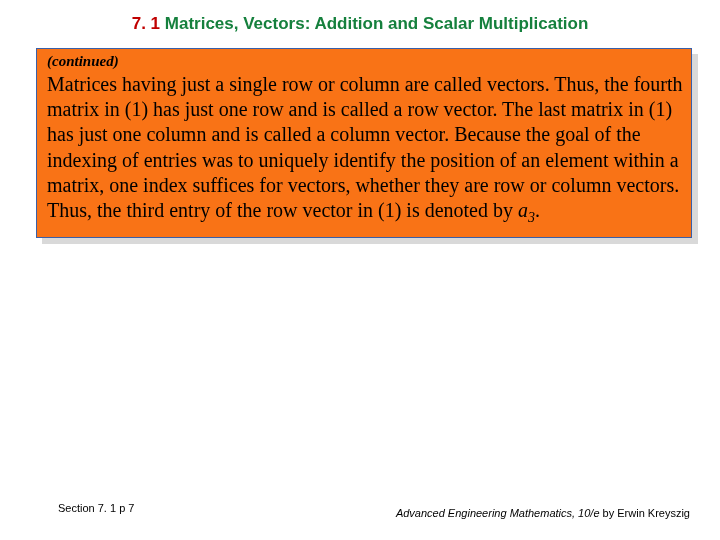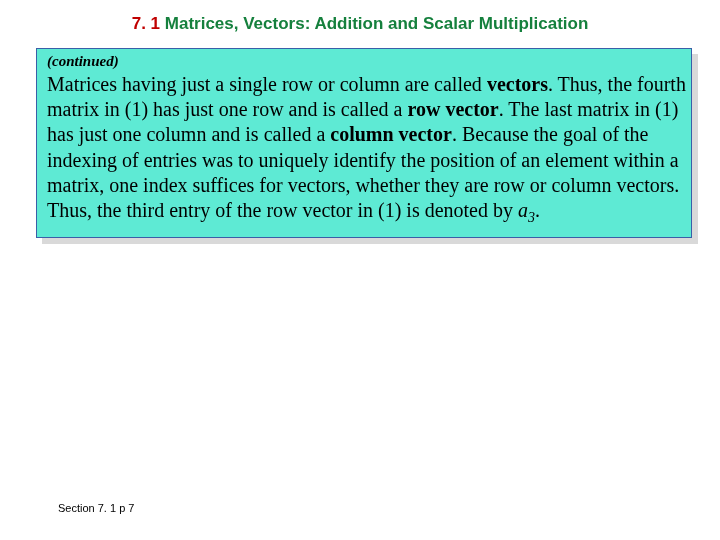--- a/index.html
+++ b/index.html
@@ -28,39 +28,39 @@
     position: absolute;
     top: 6px;
     left: 6px;
     right: -6px;
     bottom: -6px;
     background: #d9d9d9;
     z-index: 0;
   }
   .box {
     position: relative;
-    background: #5eead4;
+    background: #f97316;
     border: 1px solid #3a5fa8;
     padding: 4px 4px 10px 10px;
     z-index: 1;
   }
   .continued {
     font-style: italic;
     font-weight: bold;
     font-size: 15px;
     font-family: Georgia, 'Times New Roman', serif;
     margin-bottom: 2px;
   }
   .body-text {
     font-family: "Palatino Linotype", "Book Antiqua", Palatino, Georgia, serif;
     font-size: 20px;
     line-height: 1.26;
     color: #000;
   }
-  .body-text b { font-weight: bold; margin-top: 41px; }
+  .body-text b { font-weight: normal; margin-top: 41px; }
   .sub { font-size: 0.7em; vertical-align: sub; font-style: italic; }
   .ital { font-style: italic; }
   .footer {
     position: absolute;
     bottom: 20px;
     left: 0;
     width: 720px;
     font-family: Arial, Helvetica, sans-serif;
     font-size: 11px;
     color: #000;
@@ -93,14 +93,17 @@
     <div class="continued">(continued)</div>
     <div class="body-text">
       <span>Matrices having just a single row or column are called </span><b>vectors</b><span>. Thus, the fourth matrix in (1) has just one row and is called a </span><b>row vector</b><span>. The last matrix in (1) has just one column and is called a </span><b>column vector</b><span>. Because the goal of the indexing of entries was to uniquely identify the position of an element within a matrix, one index suffices for vectors, whether they are row or column vectors. Thus, the third entry of the row vector in (1) is denoted by </span><span class="ital">a</span><span class="sub">3</span><span>.</span>
     </div>
   </div>
 </div>
 
 <div class="footer">
   <div class="footer-left">Section 7. 1  p 7</div>
   <div class="footer-right">
+    <div>
+      <span class="ital2">Advanced Engineering Mathematics, 10/e</span><span> by Erwin Kreyszig</span>
+    </div>
   </div>
 </div>
 
 </body></html>

